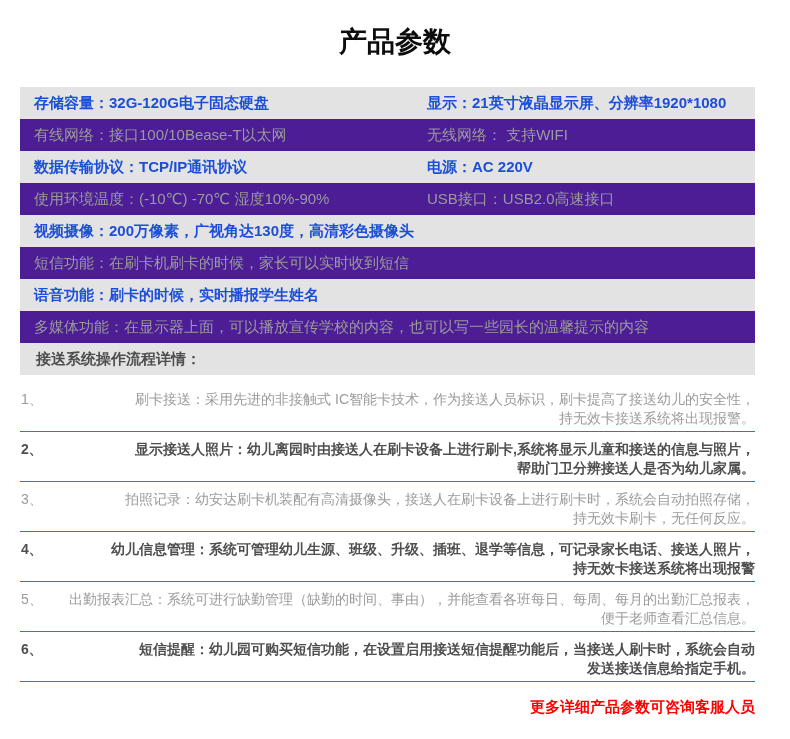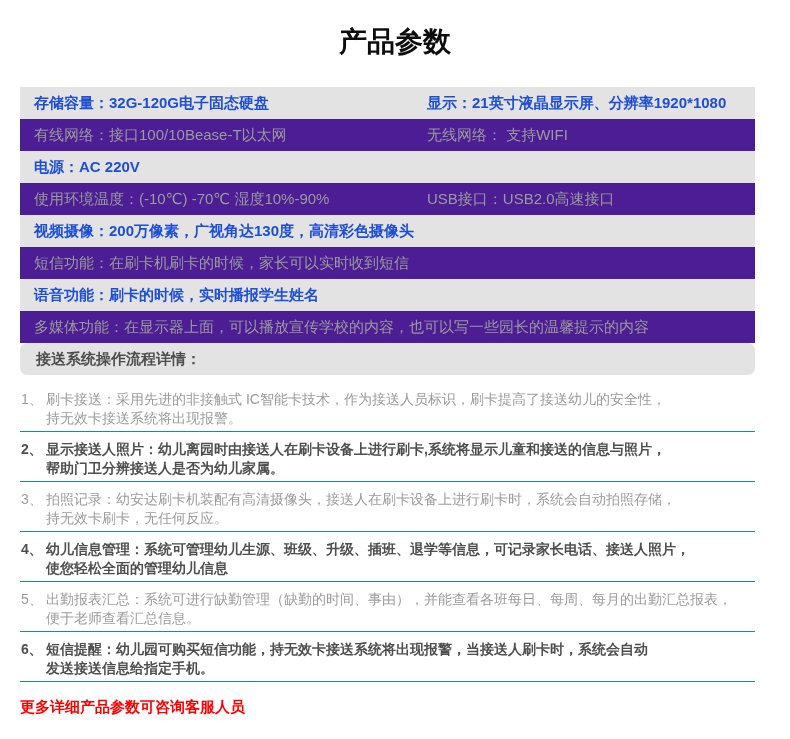--- a/index.html
+++ b/index.html
@@ -53,42 +53,42 @@
   .section-header {
     height: 32px;
     line-height: 32px;
     background: #e3e3e3;
     color: #4d4d4d;
     font-weight: bold;
     font-size: 15px;
     padding-left: 16px;
     box-sizing: border-box;
     margin-bottom: 7px;
-    border-radius: 7px;
   }
   
   .process-item {
     display: flex;
     padding: 8px 0 3px 0;
     border-bottom: 1px solid #1c7fd0;
     font-size: 14px;
     line-height: 19px;
   }
   .process-item.dark  { color: #4f4f4f; font-weight: bold; }
   .process-item.light { color: #9b9b9b; font-weight: normal; }
   .process-num {
     flex: 0 0 26px;
     padding-left: 1px;
     box-sizing: border-box;
   }
   .process-lines { flex: 1; }
-  .process-line { display: block; }
+  .process-line { display: block; text-align: right; }
   
   .footer-note {
     margin-top: 17px;
+    text-align: right;
     font-size: 15px;
     font-weight: bold;
     color: #fe0000;
     line-height: 16px;
   }
 </style>
 </head>
 <body>
 
 <div class="page">
@@ -100,20 +100,21 @@
     <div>
       <div class="spec-row dark">
         <span class="spec-cell-left">存储容量：32G-120G电子固态硬盘</span>
         <span class="spec-cell-right">显示：21英寸液晶显示屏、分辨率1920*1080</span>
       </div>
       <div class="spec-row light">
         <span class="spec-cell-left">有线网络：接口100/10Bease-T以太网</span>
         <span class="spec-cell-right">无线网络： 支持WIFI</span>
       </div>
       <div class="spec-row dark">
+        <span class="spec-cell-left">数据传输协议：TCP/IP通讯协议</span>
         <span class="spec-cell-right">电源：AC 220V</span>
       </div>
       <div class="spec-row light">
         <span class="spec-cell-left">使用环境温度：(-10℃) -70℃  湿度10%-90%</span>
         <span class="spec-cell-right">USB接口：USB2.0高速接口</span>
       </div>
       <div class="spec-row dark">
         <span class="spec-cell-full">视频摄像：200万像素，广视角达130度，高清彩色摄像头</span>
       </div>
       <div class="spec-row light">
@@ -152,36 +153,36 @@
         <span class="process-lines">
           <span class="process-line">拍照记录：幼安达刷卡机装配有高清摄像头，接送人在刷卡设备上进行刷卡时，系统会自动拍照存储，</span>
           <span class="process-line">持无效卡刷卡，无任何反应。</span>
         </span>
       </div>
 
       <div class="process-item dark">
         <span class="process-num">4、</span>
         <span class="process-lines">
           <span class="process-line">幼儿信息管理：系统可管理幼儿生源、班级、升级、插班、退学等信息，可记录家长电话、接送人照片，</span>
-          <span class="process-line">使您轻松全面的管理幼儿信息</span>
+          <span class="process-line">持无效卡接送系统将出现报警</span>
         </span>
       </div>
 
       <div class="process-item light">
         <span class="process-num">5、</span>
         <span class="process-lines">
           <span class="process-line">出勤报表汇总：系统可进行缺勤管理（缺勤的时间、事由），并能查看各班每日、每周、每月的出勤汇总报表，</span>
           <span class="process-line">便于老师查看汇总信息。</span>
         </span>
       </div>
 
       <div class="process-item dark">
         <span class="process-num">6、</span>
         <span class="process-lines">
-          <span class="process-line">短信提醒：幼儿园可购买短信功能，持无效卡接送系统将出现报警，当接送人刷卡时，系统会自动</span>
+          <span class="process-line">短信提醒：幼儿园可购买短信功能，在设置启用接送短信提醒功能后，当接送人刷卡时，系统会自动</span>
           <span class="process-line">发送接送信息给指定手机。</span>
         </span>
       </div>
 
     </div>
 
     <div class="footer-note">更多详细产品参数可咨询客服人员</div>
 
   </div>
 </div>

